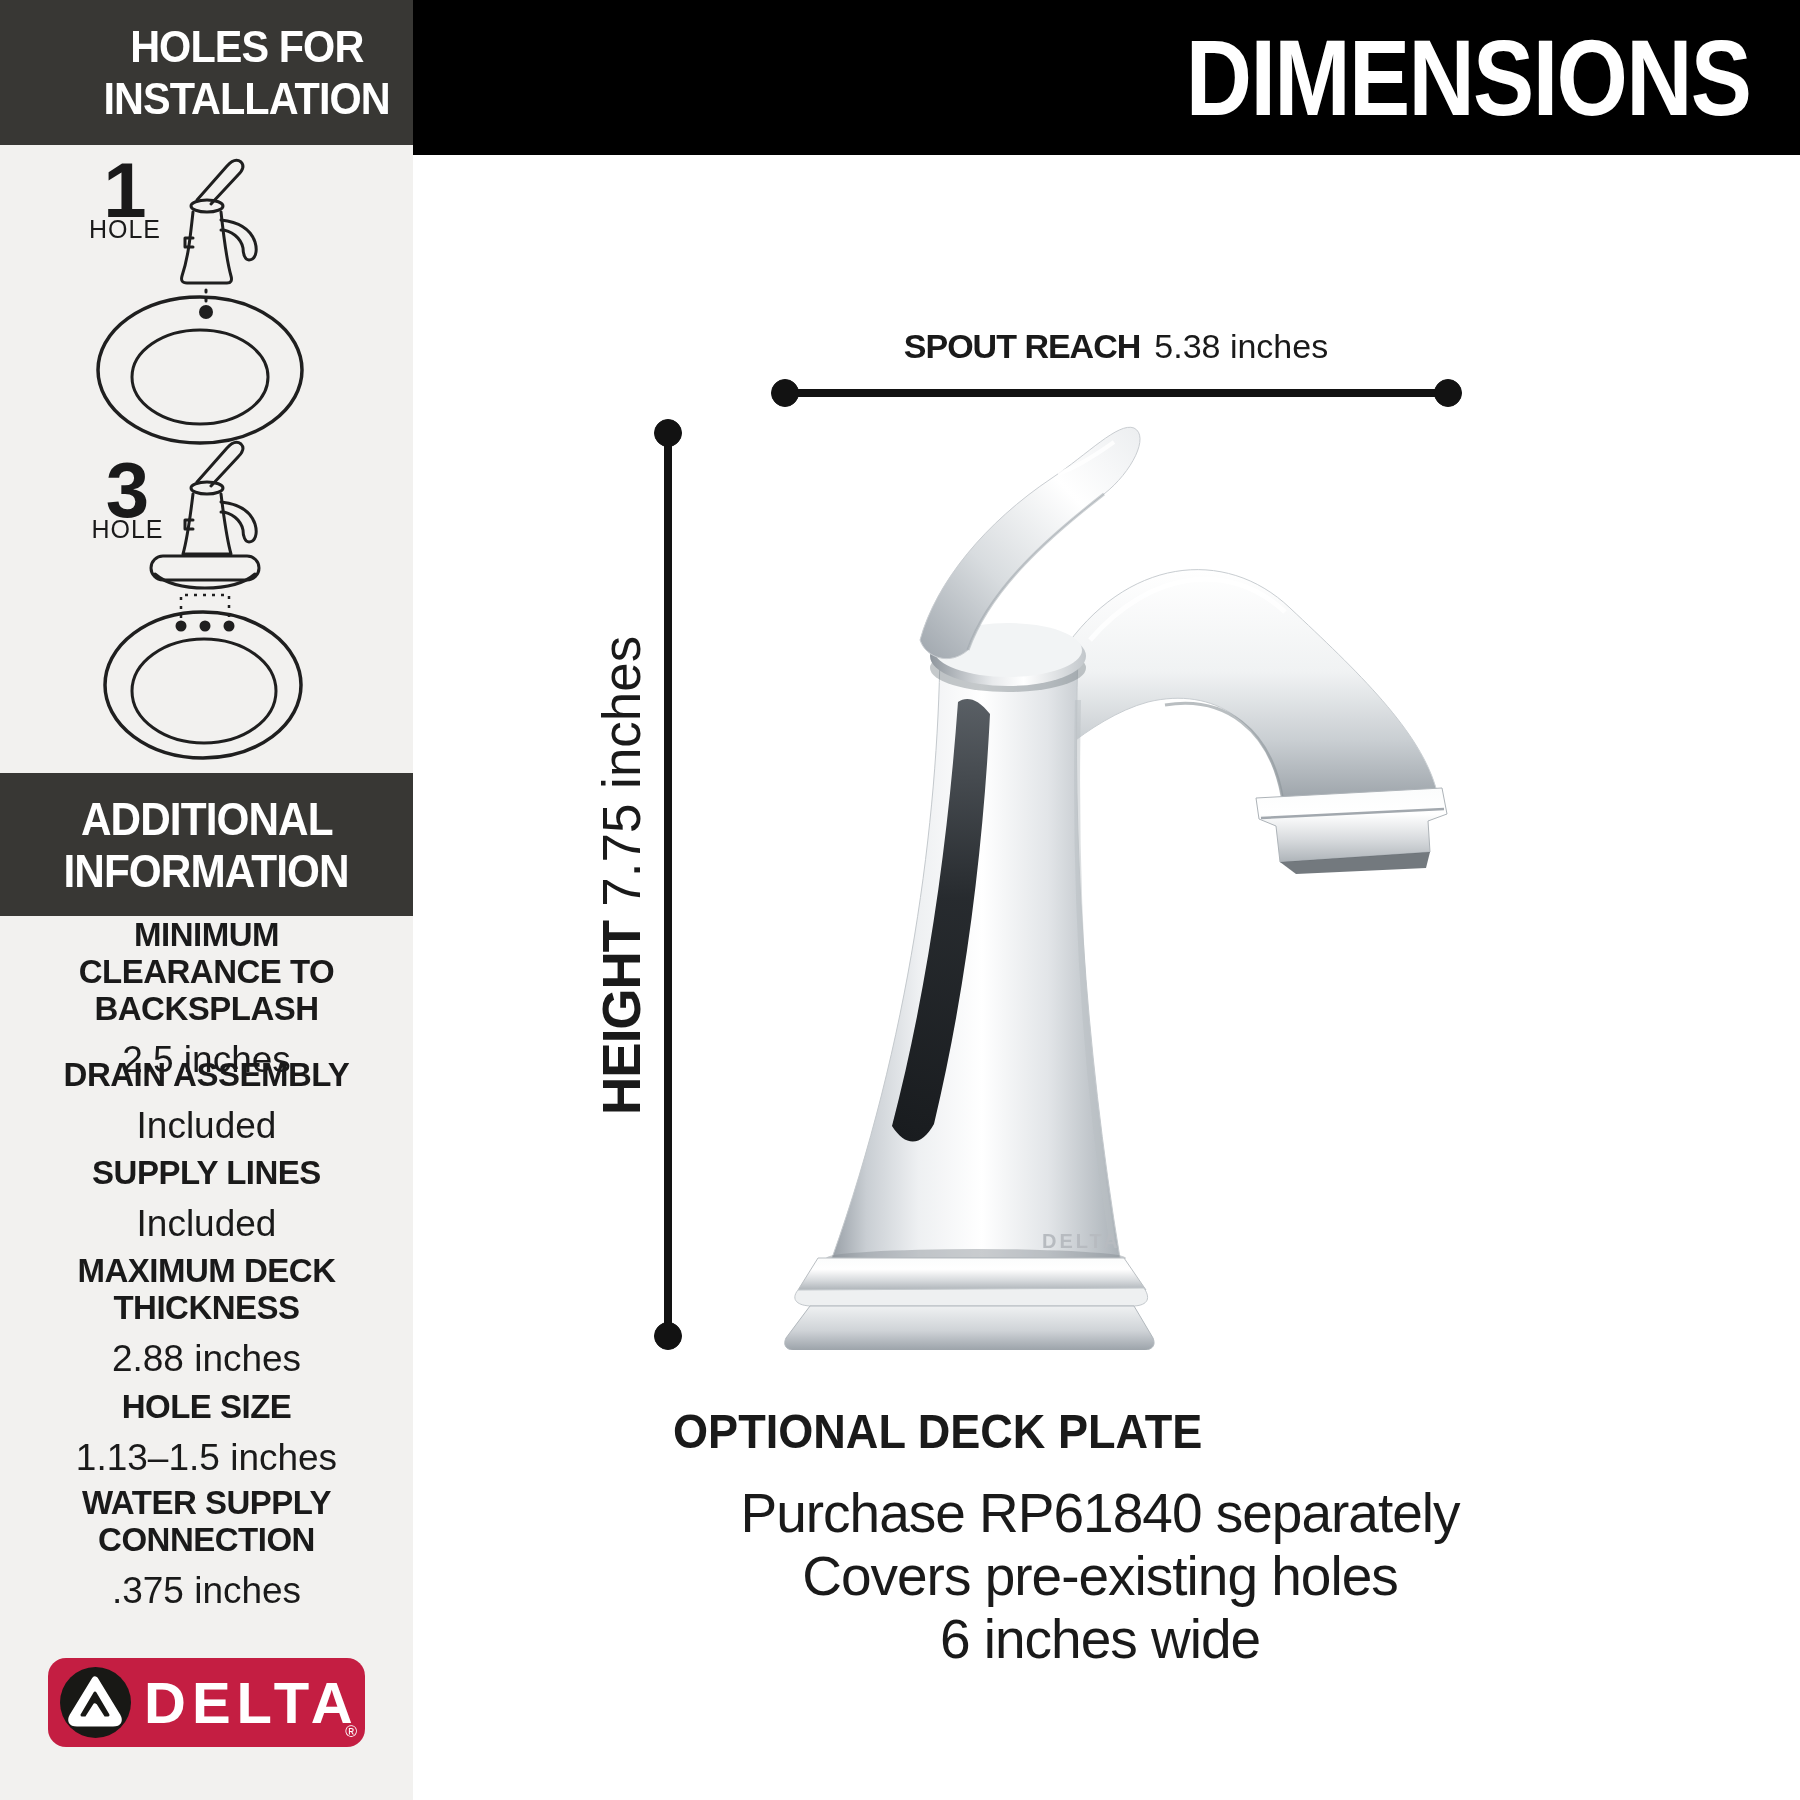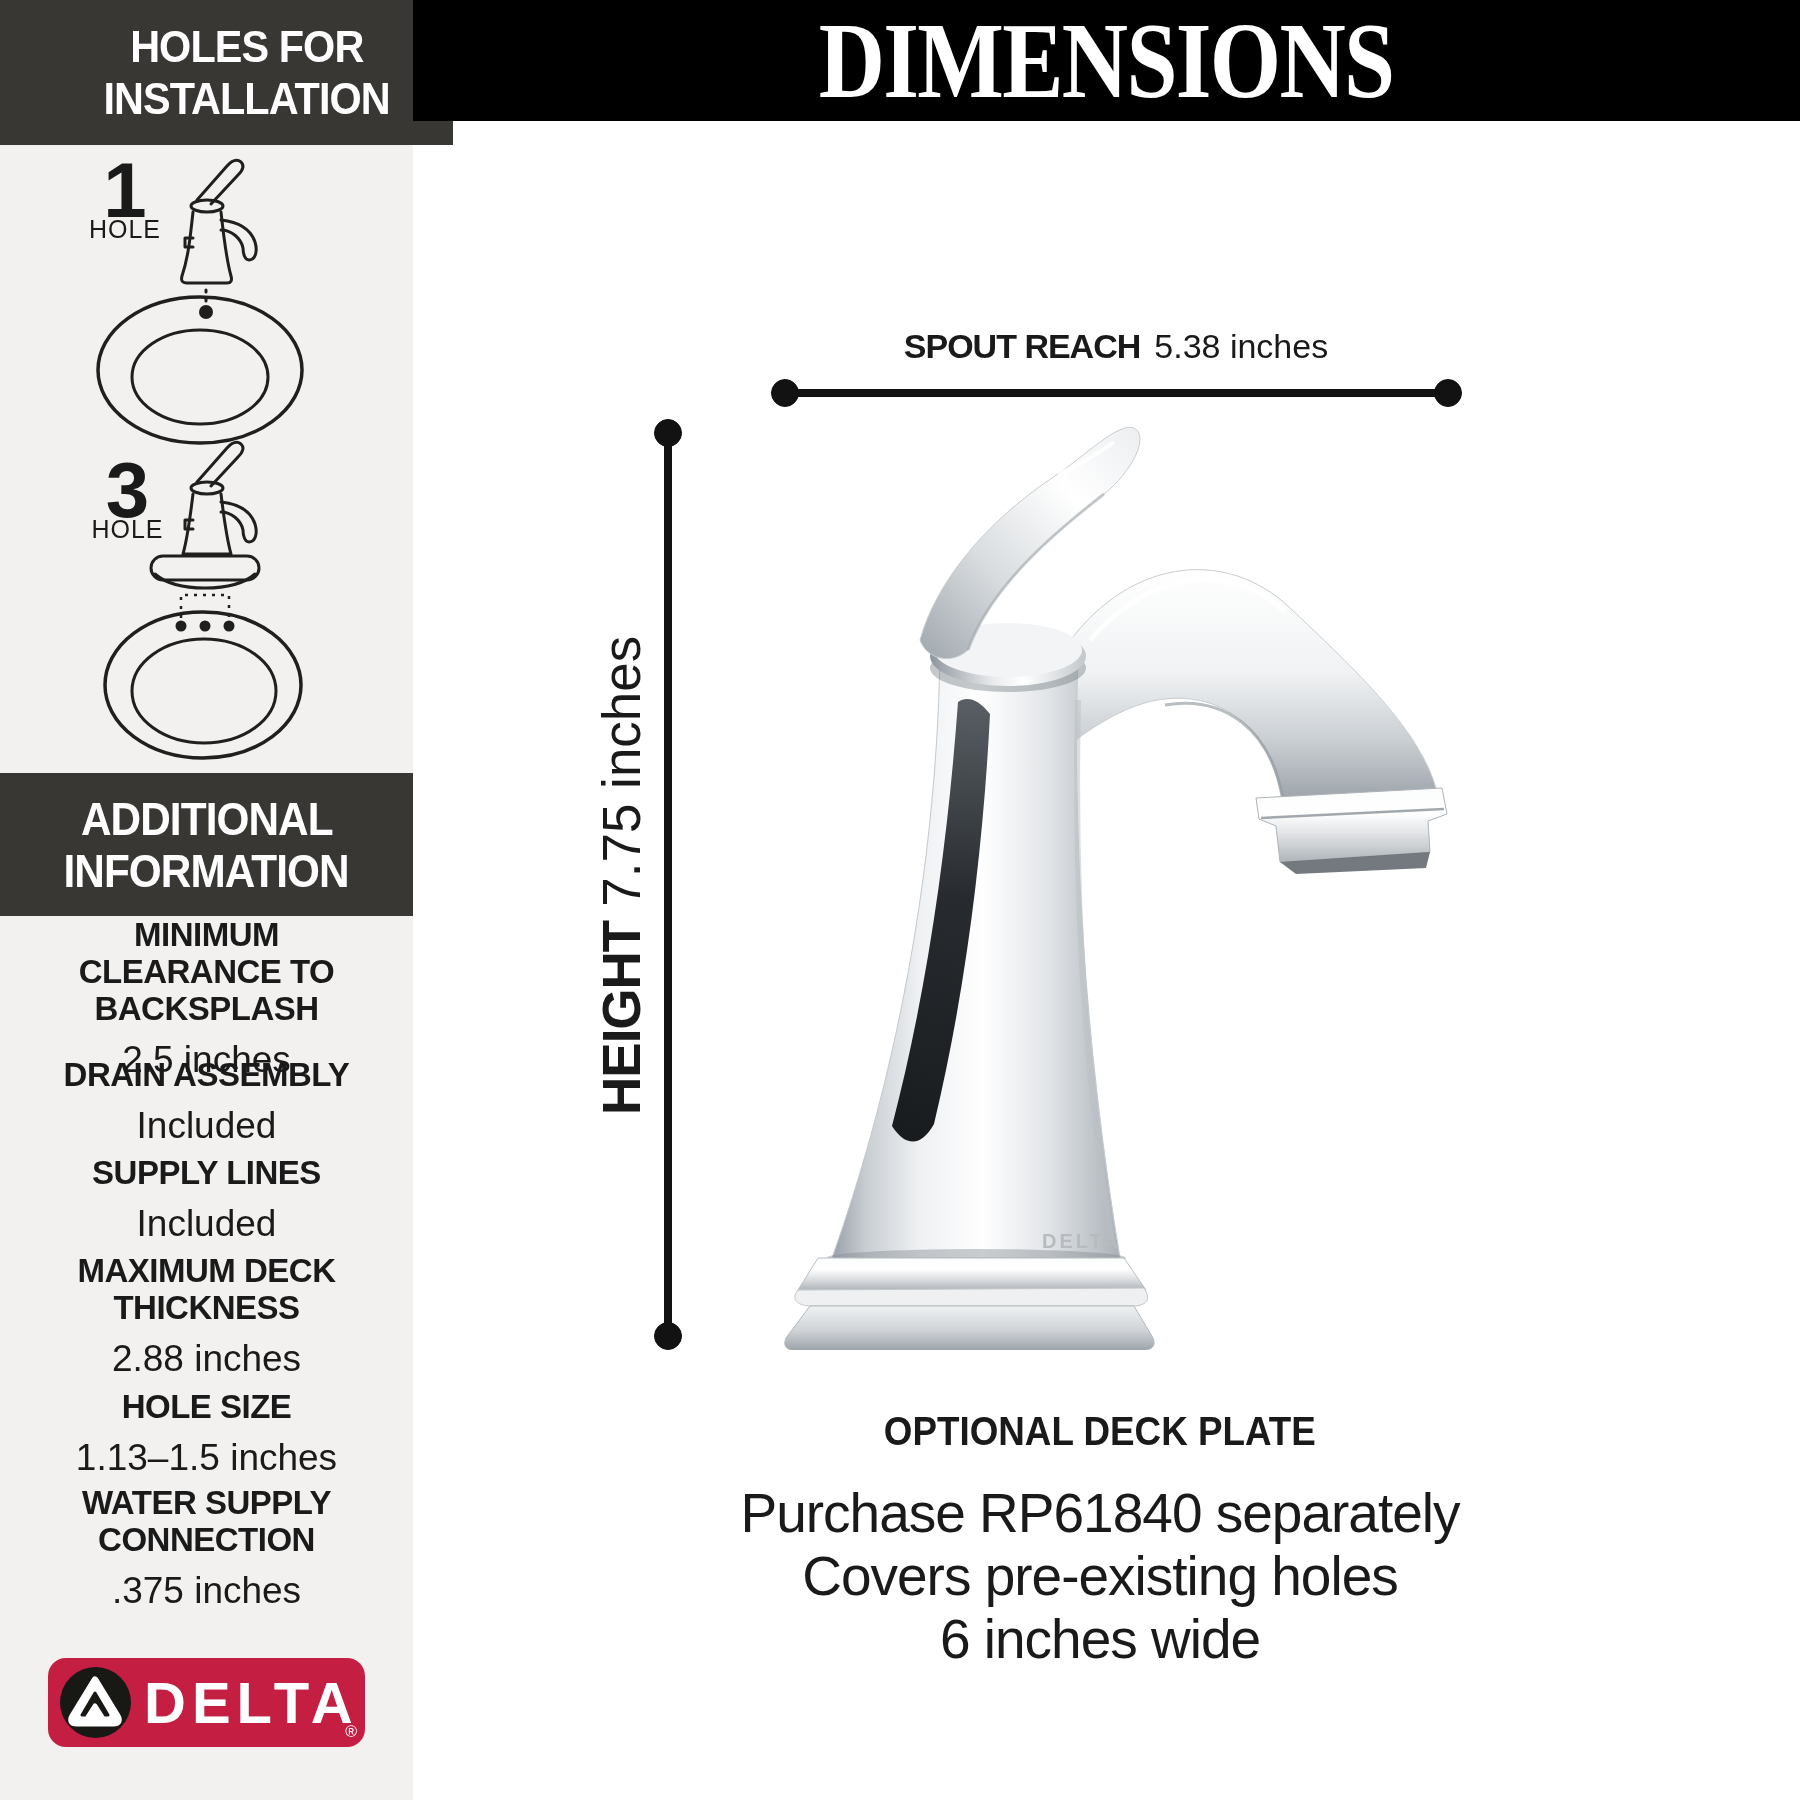--- a/index.html
+++ b/index.html
@@ -20,36 +20,36 @@
   .info-label{font-weight:bold;font-size:33px;line-height:37px;letter-spacing:-.5px;}
   .info-value{font-size:37px;line-height:42px;margin-top:12px;}
   
   .delta-logo{position:absolute;left:48px;top:1658px;width:317px;height:89px;background:var(--brand-red,#c41e42);
               border-radius:18px;}
   .delta-logo .glyph{position:absolute;left:12px;top:9px;}
   .delta-wordmark{position:absolute;left:96px;top:0;height:89px;display:flex;align-items:center;
                   color:#fff;font-size:58px;font-weight:bold;letter-spacing:6px;}
   .delta-reg{position:absolute;right:8px;bottom:6px;color:#fff;font-size:16px;}
   
-  .dims-bar{position:absolute;left:413px;top:0;width:1387px;height:121px;background:var(--bar-black,#000);
-            display:flex;align-items:center;justify-content:center;font-family:Liberation Serif, serif;}
+  .dims-bar{position:absolute;left:413px;top:0;width:1387px;height:155px;background:var(--bar-black,#000);
+            display:flex;align-items:center;justify-content:flex-end;}
   .dims-bar .t{color:#fff;font-weight:bold;font-size:108px;letter-spacing:-2px;white-space:nowrap;
                display:inline-block;transform:scaleX(.85);}
   .spout-reach{position:absolute;left:766px;top:315px;width:700px;text-align:center;font-size:34px;
                line-height:62px;white-space:nowrap;}
   .spout-reach .b{font-weight:bold;letter-spacing:-1px;}
   .spout-reach .v{margin-left:14px;}
   .height-label{position:absolute;left:387px;top:852px;width:470px;height:56px;text-align:center;
                 font-size:53px;line-height:56px;white-space:nowrap;transform:rotate(-90deg);}
   .height-label .b{font-weight:bold;letter-spacing:-1px;}
   .height-label .v{margin-left:14px;}
   .overlay-svg{position:absolute;left:0;top:0;}
   .faucet-svg{position:absolute;left:720px;top:400px;}
-  .deck-heading{position:absolute;left:650px;top:1404px;width:900px;text-align:center;
-                font-size:40px;line-height:54px;font-weight:bold;}
+  .deck-heading{position:absolute;left:650px;top:1404px;width:900px;text-align:left;
+                font-size:49px;line-height:54px;font-weight:bold;}
   .deck-heading .t{display:inline-block;transform:scaleX(.92);white-space:nowrap;}
   .deck-lines{position:absolute;left:650px;top:1462px;width:900px;text-align:center;
               font-size:55px;line-height:63px;letter-spacing:-1px;margin-top:20px;}
   svg text{font-family:"Liberation Sans", sans-serif;}
 </style>
 </head>
 <body>
 
 <div class="page">
 

